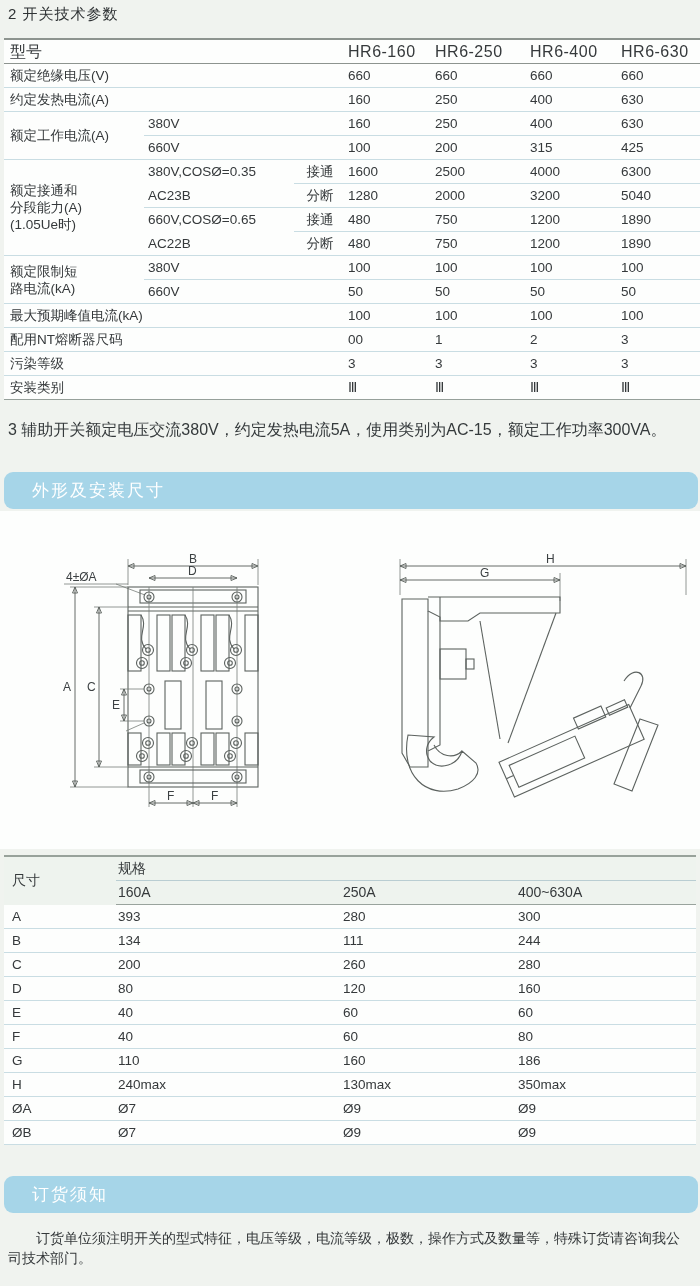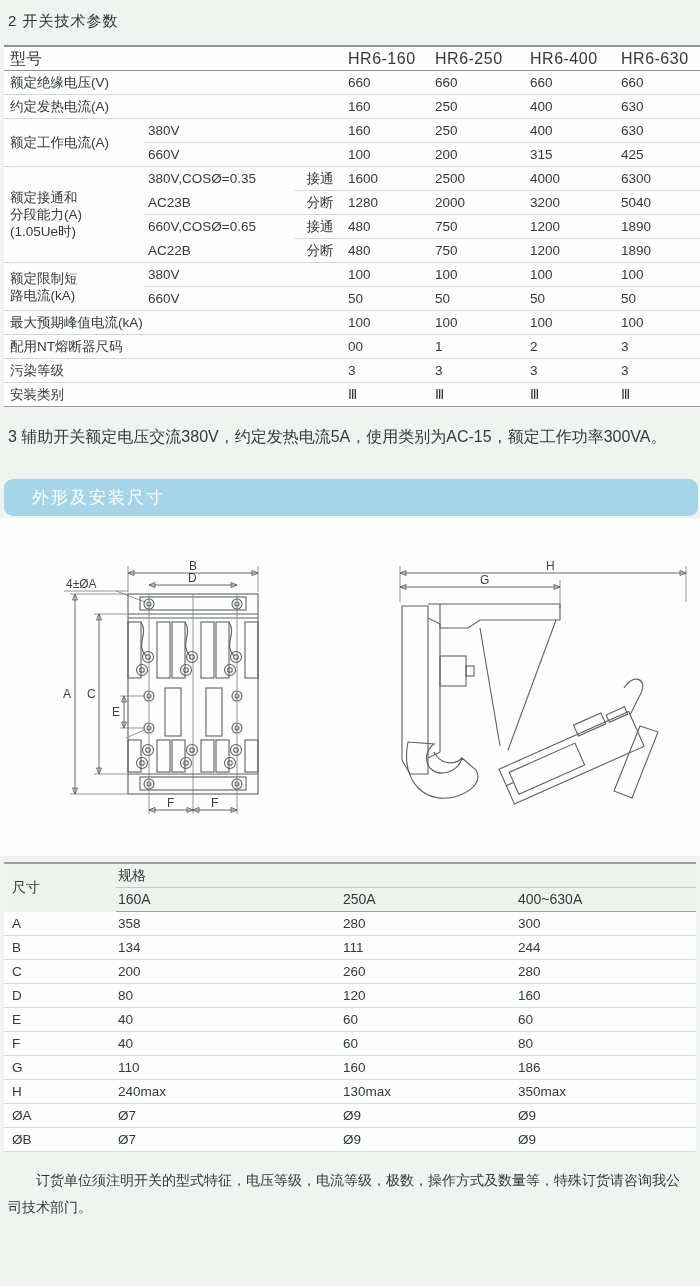--- a/index.html
+++ b/index.html
@@ -10,21 +10,21 @@
     --txt:#35393b;
   }
   *{box-sizing:border-box;margin:0;padding:0;}
   html,body{width:700px;}
   body{
     height:1286px;overflow:hidden;
     background:#f0f3ef;
     font-family:"Liberation Sans","DejaVu Sans",sans-serif;
     color:var(--txt);
   }
-  .page{padding:8px 0 0 0;}
+  .page{padding:1px 0 0 0;}
   .doc-title{font-size:15px;font-weight:normal;color:#2f3335;margin:4px 0 14px 8px;letter-spacing:1px;}
 
   table{border-collapse:collapse;table-layout:fixed;width:692px;margin:0 4px;background:#fdfefd;}
   td{font-size:13.5px;color:var(--txt);padding:3px 2px 3px 2px;vertical-align:middle;line-height:17px;
      white-space:nowrap;overflow:hidden;}
   .params{border-top:2px solid #8d948f;border-bottom:1px solid var(--line-dark);}
   .params tr{height:23px;}
   .params tr.hdr{height:24px;}
   .params tr.hdr td{border-bottom:1px solid #8d948f;font-size:16px;}
   td.lab{padding-left:6px;text-align:left;}
@@ -56,21 +56,21 @@
   text.dimtxt{font-size:12px;fill:#3c4143;font-family:"Liberation Sans","DejaVu Sans",sans-serif;}
 
   .dims{border-top:2px solid #98a29b;border-bottom:1px solid var(--line-light);margin-top:6px;}
   .dims tr{height:24px;}
   .dims tr.h1 td,.dims tr.h2 td{background:#eef3ee;font-size:14px;}
   .dims tr.h2 td{border-bottom:1px solid #99a39d;}
   td.corner{padding-left:8px;font-size:14px;background:#eef3ee;}
   td.group{padding-left:2px;border-bottom:1px solid #b9cdd2;}
   td.dlab{padding-left:8px;}
 
-  .order-text{margin:15px 8px 0 8px;font-size:14px;color:#34383a;line-height:27px;}
+  .order-text{margin:15px 8px 0 8px;font-size:14px;color:#34383a;line-height:20px;}
   .order-text p{text-indent:2em;}
 </style>
 </head>
 <body>
 
 <div class="page">
 
   <h1 class="doc-title">2 开关技术参数</h1>
 
   <table class="params">
@@ -393,21 +393,21 @@
         <td class="corner" rowspan="2">尺寸</td>
         <td class="group" colspan="3">规格</td>
       </tr>
       <tr class="h2">
         <td>160A</td>
         <td>250A</td>
         <td>400~630A</td>
       </tr>
     <tr>
           <td class="dlab bb">A</td>
-          <td class="bb">358</td>
+          <td class="bb">393</td>
           <td class="bb">280</td>
           <td class="bb">300</td>
         </tr>
         <tr>
           <td class="dlab bb">B</td>
           <td class="bb">134</td>
           <td class="bb">111</td>
           <td class="bb">244</td>
         </tr>
         <tr>
@@ -454,19 +454,22 @@
         </tr>
         <tr>
           <td class="dlab">ØB</td>
           <td>Ø7</td>
           <td>Ø9</td>
           <td>Ø9</td>
         </tr>
       </tbody>
   </table>
 
+  <div class="banner-wrap2">
+    <div class="banner">订货须知</div>
+  </div>
 
   <div class="order-text">
     <p>订货单位须注明开关的型式特征，电压等级，电流等级，极数，操作方式及数量等，特殊订货请咨询我公司技术部门。</p>
 
   </div>
 
 </div>
 
 </body></html>

